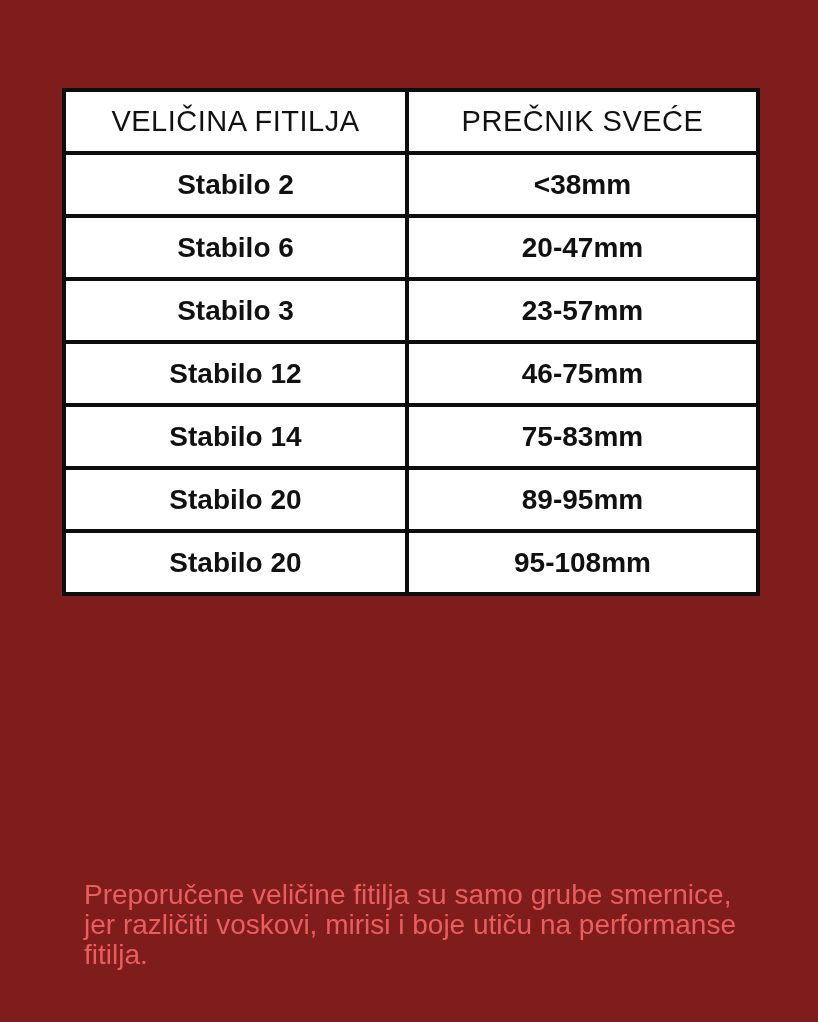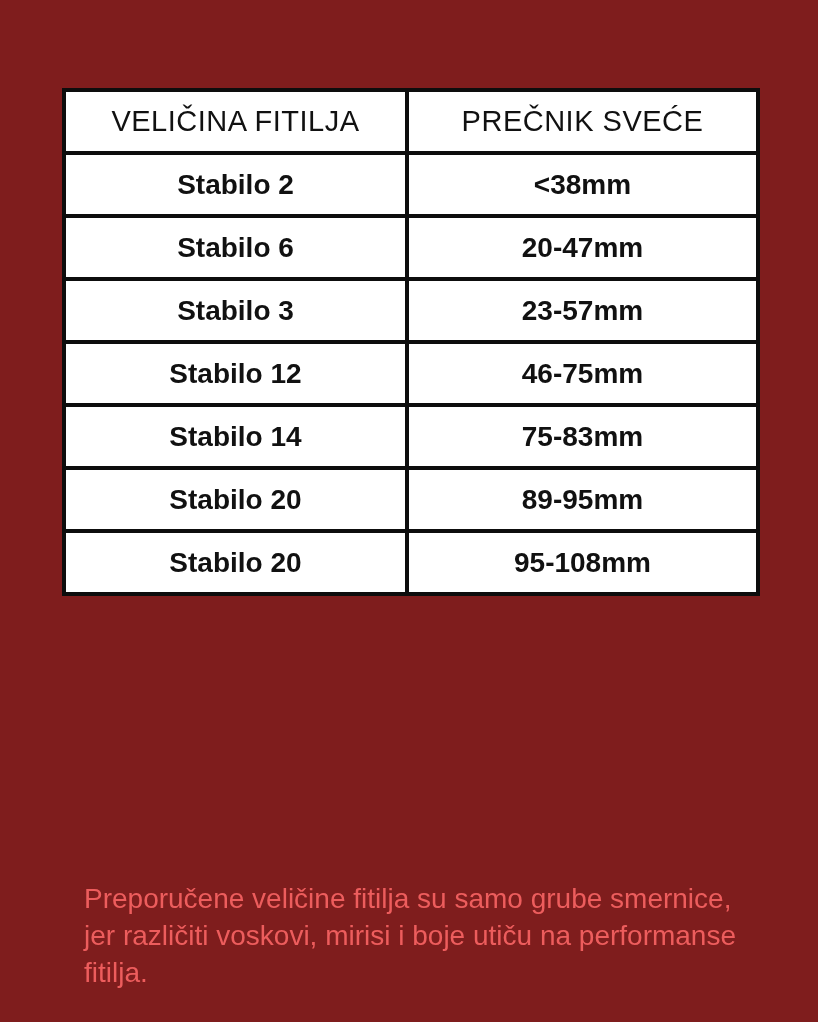--- a/index.html
+++ b/index.html
@@ -44,21 +44,21 @@
     font-size: 28px;
     font-weight: 700;
   }
   .note {
     position: absolute;
     left: 84px;
     top: 880px;
     width: 672px;
     margin: 0;
     font-size: 28px;
-    line-height: 37px;
+    line-height: 30px;
     font-weight: 400;
   }
 </style>
 </head>
 <body>
 
 <div class="page">
 
   <table class="wick-table">
     <colgroup>

